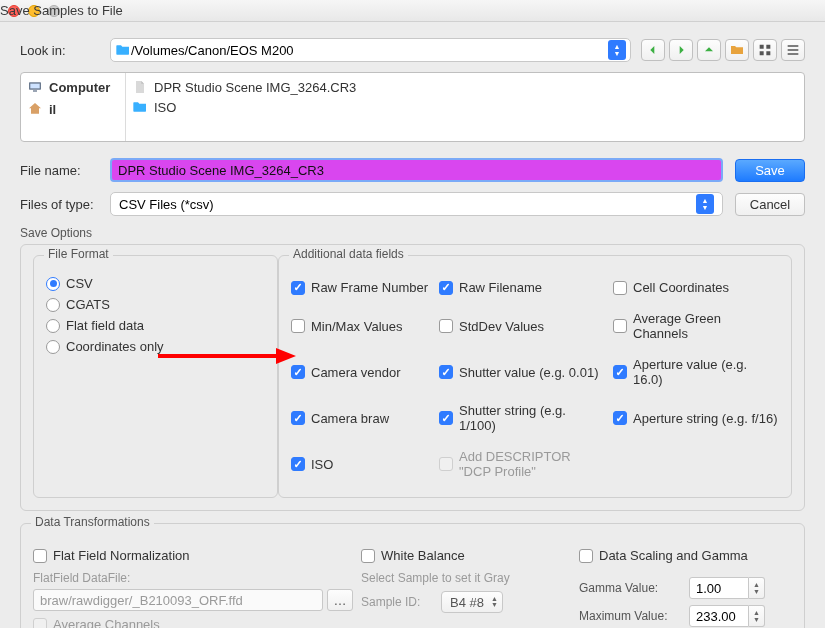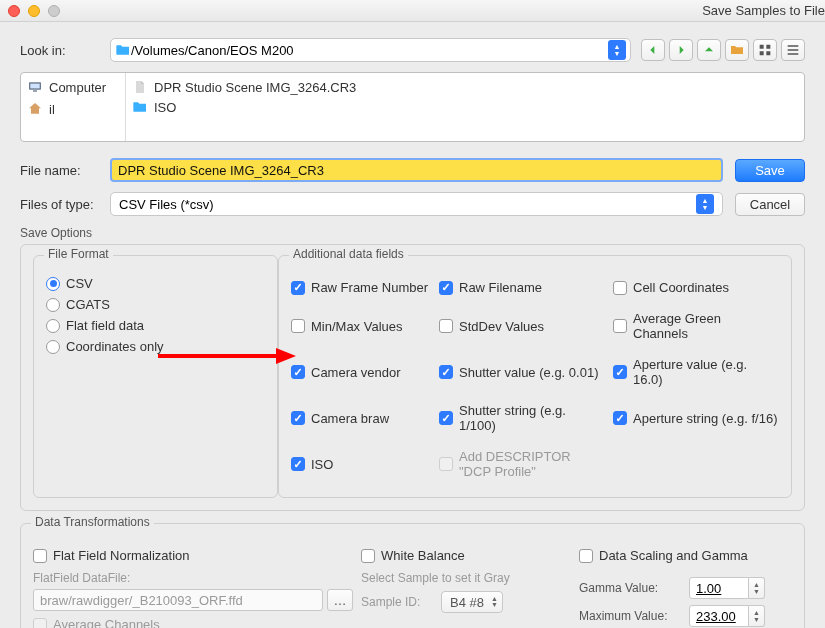--- a/index.html
+++ b/index.html
@@ -3,34 +3,34 @@
 <meta charset="utf-8">
 <style>
 * { box-sizing: border-box; margin: 0; padding: 0; font-family: -apple-system, "Helvetica Neue", Arial, sans-serif; font-size: 13px; }
 body { background: #ececec; width: 825px; height: 628px; overflow: hidden; position: relative; }
 .titlebar { height: 22px; background: linear-gradient(#f6f6f6,#e8e8e8); border-bottom: 1px solid #d0d0d0; display:flex; align-items:center; position:relative; }
 .traffic { display:flex; gap:8px; margin-left:8px; }
 .traffic span { width:12px; height:12px; border-radius:50%; display:block; }
 .tl-close{background:#ff5f57;border:1px solid #e33e32;}
 .tl-min{background:#ffbd2e;border:1px solid #e2a100;}
 .tl-max{background:#cdcdcd;border:1px solid #b0b0b0;}
-.titlebar .title{position:absolute; left:0; right:0; text-align:right; font-size:13px; color:#3a3a3a;}
+.titlebar .title{position:absolute; left:0; right:0; text-align:left; font-size:13px; color:#3a3a3a;}
 .content{padding:16px 20px 10px 20px;}
 .row{display:flex; align-items:center; margin-bottom:10px;}
 .label{width:90px; color:#333;}
 .path-select{flex:1; display:flex; align-items:center; background:#fff; border:1px solid #c8c8c8; border-radius:5px; height:24px; padding:0 4px; position:relative;}
 .path-select .arrows{margin-left:auto;background:#2f7bff;color:#fff;border-radius:3px;width:18px;height:20px;display:flex;flex-direction:column;align-items:center;justify-content:center;font-size:7px;line-height:7px;}
 .nav-icons{display:flex; gap:4px; margin-left:10px;}
 .nav-btn{width:24px;height:22px;border:1px solid #c0c0c0;border-radius:4px;background:linear-gradient(#fdfdfd,#f0f0f0);display:flex;align-items:center;justify-content:center;}
 .browser{display:flex;border:1px solid #bfbfbf;border-radius:4px;background:#fff;height:70px;overflow:hidden;margin-bottom:16px;}
-.browser .left{width:105px;border-right:1px solid #dcdcdc;padding:6px;}
+.browser .left{width:105px;border-right:1px solid #dcdcdc;padding:6px;font-weight:bold;}
 .browser .left .item{display:flex;align-items:center;gap:6px;margin-bottom:6px;font-size:12px;color:#333;}
 .browser .right{flex:1;padding:6px;}
 .browser .right .item{display:flex;align-items:center;gap:6px;margin-bottom:4px;font-size:12px;color:#333;}
-.filename-input{flex:1;height:24px;border:2px solid #7baaf7;border-radius:4px;padding:0 6px;background:#fde047;color:#111;}
+.filename-input{flex:1;height:24px;border:2px solid #7baaf7;border-radius:4px;padding:0 6px;background:#d946ef;color:#111;}
 .filename-input::selection{background:#b3d7ff;}
 .btn{width:70px;height:23px;border-radius:4px;border:1px solid #c0c0c0;background:linear-gradient(#fdfdfd,#f0f0f0);text-align:center;color:#333;cursor:pointer;}
 .btn.primary{background:linear-gradient(#5aa9ff,#1e7bff);border:1px solid #1a6ef0;color:#fff;font-weight:500;}
 .select{flex:1;height:24px;border:1px solid #c8c8c8;border-radius:5px;background:#fff;padding:0 8px;display:flex;align-items:center;position:relative;}
 .select .arrows{margin-left:auto;background:#2f7bff;color:#fff;border-radius:3px;width:18px;height:20px;display:flex;flex-direction:column;align-items:center;justify-content:center;font-size:7px;line-height:7px;}
 .section-title{font-size:12px;color:#555;margin:6px 0 4px 0;}
 .panel{border:1px solid #cfcfcf;border-radius:6px;background:#ececec;padding:10px 12px 12px 12px;margin-bottom:10px;}
 .panel-inner{display:flex;gap:0;}
 .group{border:1px solid #cfcfcf;border-radius:6px;padding:8px 12px 12px 12px;position:relative;background:#ececec;}
 .group .legend{position:absolute;top:-9px;left:10px;background:#ececec;padding:0 4px;font-size:12px;color:#555;}
@@ -43,21 +43,21 @@
 .checkbox.checked::after{content:"✓";color:#fff;font-size:11px;line-height:11px;font-weight:bold;}
 .checkbox.disabled{background:#f0f0f0;border-color:#cfcfcf;}
 .disabled-text{color:#9a9a9a;}
 .fields-grid{display:grid;grid-template-columns:140px 1fr 1fr;column-gap:8px;row-gap:4px;}
 .dt-grid{display:grid;grid-template-columns:320px 210px 1fr;gap:8px;}
 .dt-col{padding:4px 0;}
 .dt-label{font-size:12px;color:#9a9a9a;margin:8px 0 4px 0;}
 .small-input{height:22px;border:1px solid #c8c8c8;border-radius:3px;background:#fff;padding:0 6px;width:100%;color:#555;}
 .small-input:disabled{background:#fafafa;color:#9a9a9a;}
 .spin{display:flex;align-items:center;}
-.spin input{width:60px;height:22px;border:1px solid #c8c8c8;border-radius:3px 0 0 3px;padding:0 6px;background:#fff;text-decoration:underline;}
+.spin input{width:60px;height:22px;border:1px solid #c8c8c8;border-radius:3px 0 0 3px;padding:0 6px;background:#fff;}
 .spin .sb{width:16px;height:22px;border:1px solid #c8c8c8;border-left:none;border-radius:0 3px 3px 0;background:linear-gradient(#fdfdfd,#f0f0f0);display:flex;flex-direction:column;font-size:7px;align-items:center;justify-content:center;color:#666;}
 .kv{display:flex;align-items:center;margin:6px 0;}
 .kv .k{width:110px;font-size:12px;color:#555;}
 .mini-select{height:22px;border:1px solid #c8c8c8;border-radius:4px;background:linear-gradient(#fdfdfd,#f0f0f0);padding:0 18px 0 8px;font-size:12px;color:#555;display:inline-flex;align-items:center;position:relative;}
 .mini-select::after{content:"";position:absolute;right:6px;top:4px;width:8px;height:12px;background:none;}
 .mini-arrows{position:absolute;right:4px;display:flex;flex-direction:column;font-size:7px;color:#666;line-height:6px;}
 .browse-btn{width:26px;height:22px;border:1px solid #c8c8c8;border-radius:3px;background:linear-gradient(#fdfdfd,#f0f0f0);margin-left:4px;color:#555;}
 .folder-svg{fill:#38b0ff;}
 svg.ico{width:16px;height:16px;}
 .red-arrow{position:absolute;left:158px;top:344px;pointer-events:none;}

